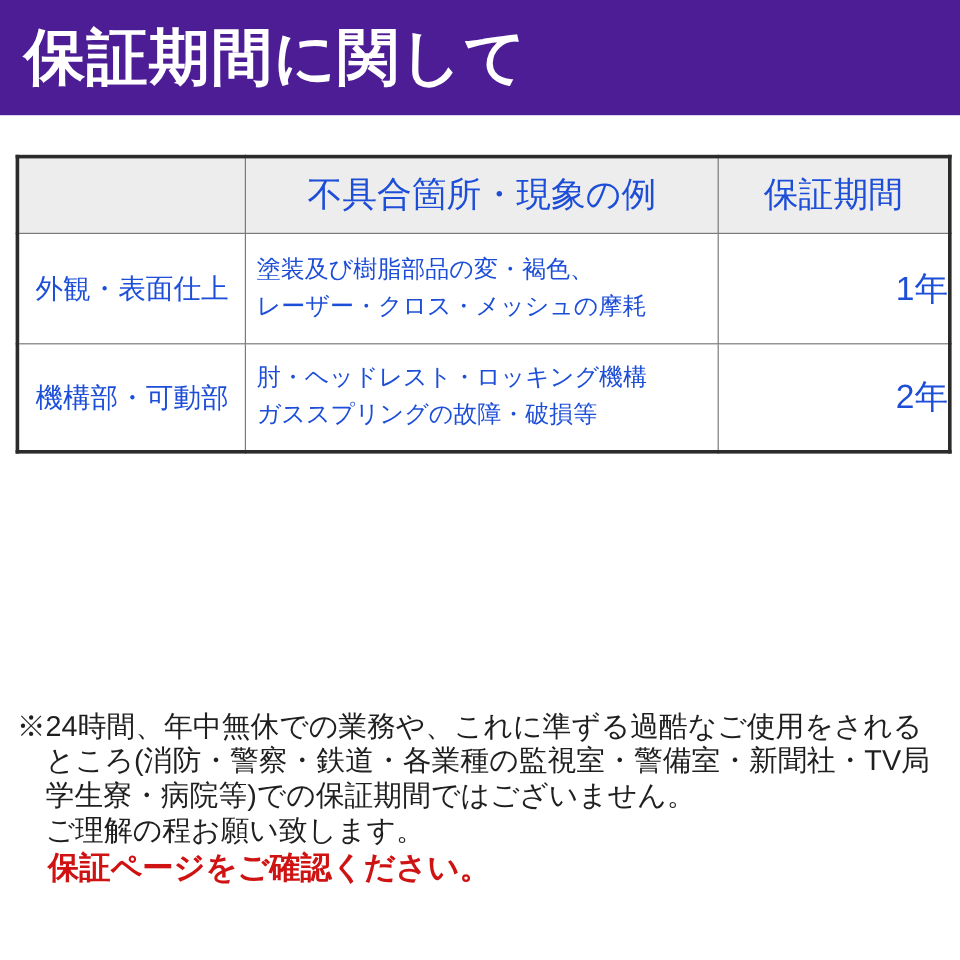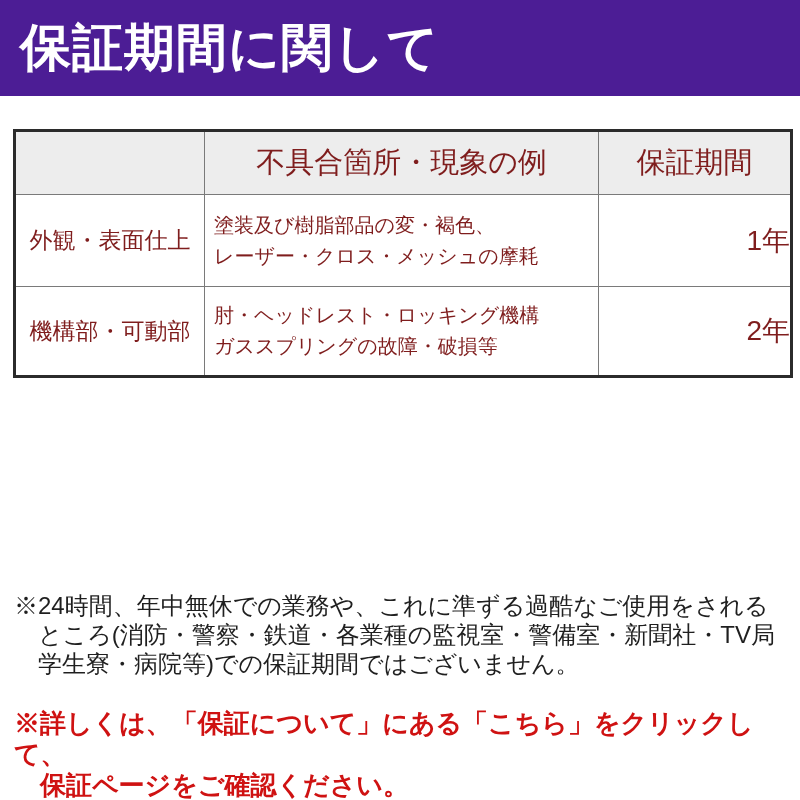--- a/index.html
+++ b/index.html
@@ -38,21 +38,21 @@
 
   
   .warranty-table {
     position: absolute;
     left: 13px;
     top: 129px;
     width: 777px;
     border-collapse: collapse;
     table-layout: fixed;
     font-weight: 500;
-    color: #7f1d1d;
+    color: #1d4ed8;
   }
   .warranty-table td, .warranty-table th {
     border: 1px solid #7a7a7a;
     padding: 0;
     font-weight: 500;
   }
   .warranty-table {
     border: 3px solid #2b2b2b;
   }
   .col-category { width: 190px; }
@@ -156,20 +156,20 @@
         <td class="cell-period">2年</td>
       </tr>
     </tbody>
   </table>
 
 
   <div class="note" id="note2">
     <div>※24時間、年中無休での業務や、これに準ずる過酷なご使用をされる</div>
     <div class="cont">ところ(消防・警察・鉄道・各業種の監視室・警備室・新聞社・TV局</div>
     <div class="cont">学生寮・病院等)での保証期間ではございません。</div>
+    <div class="cont">ご理解の程お願い致します。</div>
   </div>
 
   <div class="note" id="note3">
-    <div>※詳しくは、「保証について」にある「こちら」をクリックして、</div>
     <div class="cont">保証ページをご確認ください。</div>
   </div>
 
 </div>
 
 </body></html>

